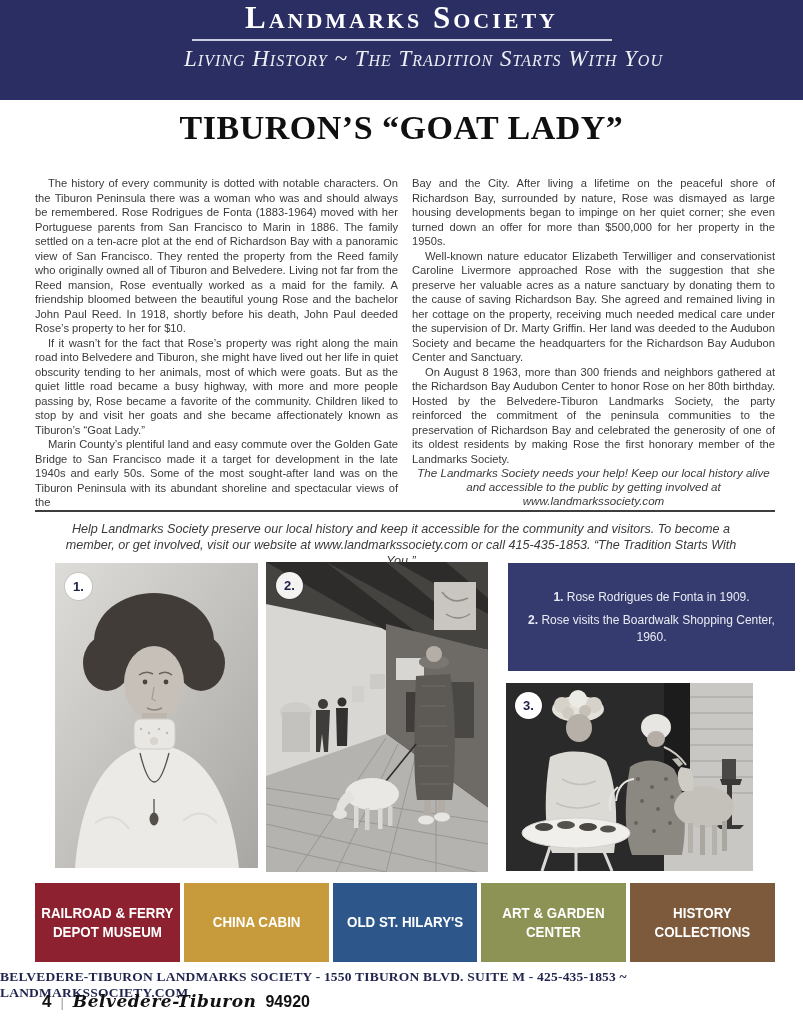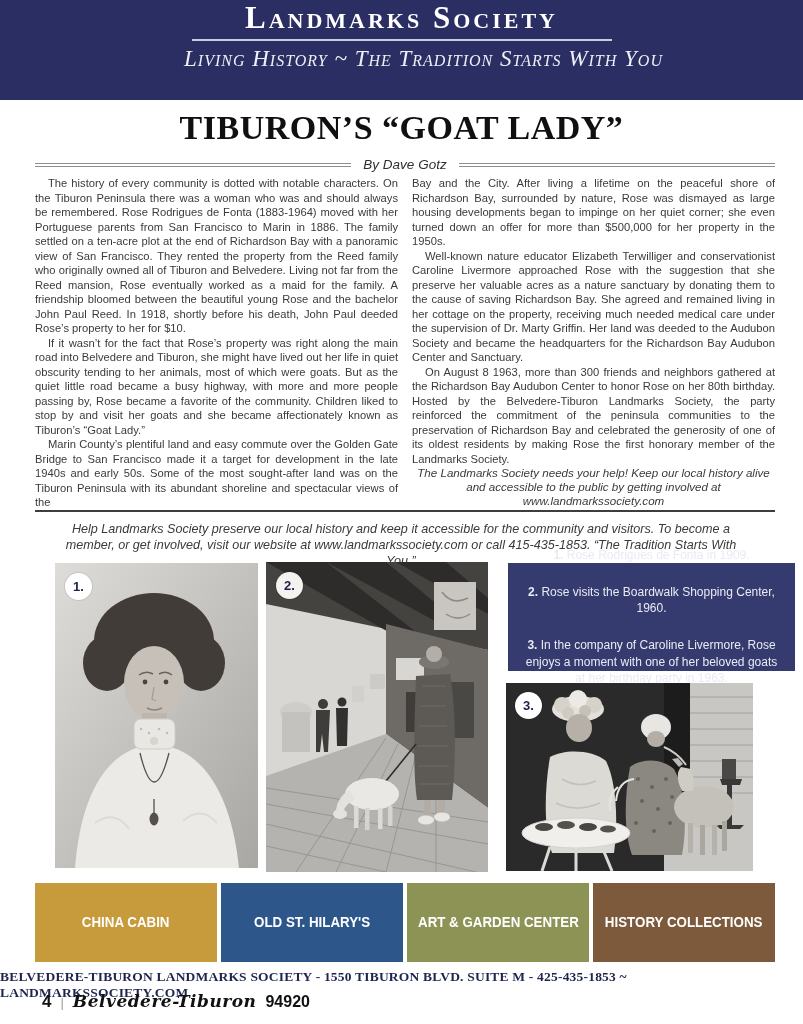--- a/index.html
+++ b/index.html
@@ -83,25 +83,20 @@
 
 <div class="page">
 
   <div class="banner" style="background-color: rgb(42, 46, 98);">
     <div class="brand">Landmarks Society</div>
     <div class="banner-divider"></div>
     <div class="tagline">Living History ~ The Tradition Starts With You</div>
   </div>
 
   <div class="article-title">TIBURON’S “GOAT LADY”</div>
-  <div class="byline-row">
-    <div class="byline-rule"></div>
-    <div class="byline">By Dave Gotz</div>
-    <div class="byline-rule"></div>
-  </div>
 
   <div class="columns">
     <div class="col">
       <p class="indent">The history of every community is dotted with notable characters. On the Tiburon Peninsula there was a woman who was and should always be remembered. Rose Rodrigues de Fonta (1883-1964) moved with her Portuguese parents from San Francisco to Marin in 1886. The family settled on a ten-acre plot at the end of Richardson Bay with a panoramic view of San Francisco. They rented the property from the Reed family who originally owned all of Tiburon and Belvedere. Living not far from the Reed mansion, Rose eventually worked as a maid for the family. A friendship bloomed between the beautiful young Rose and the bachelor John Paul Reed. In 1918, shortly before his death, John Paul deeded Rose’s property to her for $10.</p>
       <p class="indent">If it wasn’t for the fact that Rose’s property was right along the main road into Belvedere and Tiburon, she might have lived out her life in quiet obscurity tending to her animals, most of which were goats. But as the quiet little road became a busy highway, with more and more people passing by, Rose became a favorite of the community. Children liked to stop by and visit her goats and she became affectionately known as Tiburon’s “Goat Lady.”</p>
       <p class="indent">Marin County’s plentiful land and easy commute over the Golden Gate Bridge to San Francisco made it a target for development in the late 1940s and early 50s. Some of the most sought-after land was on the Tiburon Peninsula with its abundant shoreline and spectacular views of the</p>
     </div>
     <div class="col">
       <p>Bay and the City. After living a lifetime on the peaceful shore of Richardson Bay, surrounded by nature, Rose was dismayed as large housing developments began to impinge on her quiet corner; she even turned down an offer for more than $500,000 for her property in the 1950s.</p>
       <p class="indent">Well-known nature educator Elizabeth Terwilliger and conservationist Caroline Livermore approached Rose with the suggestion that she preserve her valuable acres as a nature sanctuary by donating them to the cause of saving Richardson Bay. She agreed and remained living in her cottage on the property, receiving much needed medical care under the supervision of Dr. Marty Griffin. Her land was deeded to the Audubon Society and became the headquarters for the Richardson Bay Audubon Center and Sanctuary.</p>
@@ -186,24 +181,23 @@
       <path d="M84 228 q-12 6 -14 20 l7 2 q4 -10 12 -12 Z" fill="#e3e2df"></path>
       <ellipse cx="74" cy="252" rx="7" ry="5" fill="#e3e2df"></ellipse>
       <rect x="88" y="244" width="4.5" height="22" fill="#dddbd7"></rect>
       <rect x="99" y="246" width="4.5" height="22" fill="#d6d4d0"></rect>
       <rect x="112" y="246" width="4.5" height="21" fill="#dddbd7"></rect>
       <rect x="122" y="244" width="4.5" height="20" fill="#d6d4d0"></rect>
     </svg>
     <div class="badge" style="left:10px; top:10px; background:#f4f3f1;">2.</div>
   </div>
 
-  <div class="caption-box" style="background-color: rgb(53, 59, 110); gap: 13px;">
+  <div class="caption-box" style="background-color: rgb(53, 59, 110);">
     <div class="cap"><b>1.</b> <span>Rose Rodrigues de Fonta in 1909.</span></div>
     <div class="cap"><b>2.</b> <span>Rose visits the Boardwalk Shopping Center, 1960.</span></div>
-    <div class="cap"><b>3.</b> <span>In the company of Caroline Livermore, Rose enjoys a moment with one of her beloved goats at her birthday party in 1963.</span></div>
   </div>
 
   <div class="photo" id="photo3">
     <svg width="247" height="188" viewBox="0 0 247 188">
       <rect width="247" height="188" fill="#2a2a2a"></rect>
       <polygon points="158,0 247,0 247,188 158,188" fill="#c9c7c3"></polygon>
       <path d="M158 14 H247 M158 30 H247 M158 46 H247 M158 62 H247 M158 78 H247 M158 94 H247 M158 110 H247" stroke="#b0aeaa" stroke-width="1.5"></path>
       <rect x="158" y="0" width="26" height="120" fill="#1c1c1c"></rect>
       <path d="M214 96 l22 0 l-2 6 -18 0 Z" fill="#3a3836"></path>
       <rect x="221" y="102" width="5" height="40" fill="#3a3836"></rect>
@@ -243,20 +237,23 @@
       <ellipse cx="38" cy="144" rx="9" ry="4" fill="#4a4742"></ellipse>
         <ellipse cx="60" cy="142" rx="9" ry="4" fill="#55524d"></ellipse>
       <ellipse cx="82" cy="144" rx="9" ry="4" fill="#4a4742"></ellipse>
         <ellipse cx="102" cy="146" rx="8" ry="3.5" fill="#55524d"></ellipse>
       <path d="M44 164 l-8 24 M96 164 l10 24 M70 165 l0 23" stroke="#dcdad6" stroke-width="3" fill="none"></path>
     </svg>
     <div class="badge" style="left:9px; top:9px;">3.</div>
   </div>
 
   <div class="boxes">
+    <div class="box" style="background-color: rgb(142, 33, 48);">
+        <span>RAILROAD &amp; FERRY DEPOT MUSEUM</span>
+      </div>
     <div class="box" style="background-color: rgb(199, 155, 59);">
         <span>CHINA CABIN</span>
       </div>
     <div class="box" style="background-color: rgb(45, 87, 139);">
         <span>OLD ST. HILARY'S</span>
       </div>
     <div class="box" style="background-color: rgb(141, 147, 85);">
         <span>ART &amp; GARDEN CENTER</span>
       </div>
     <div class="box" style="background-color: rgb(124, 90, 59);">

